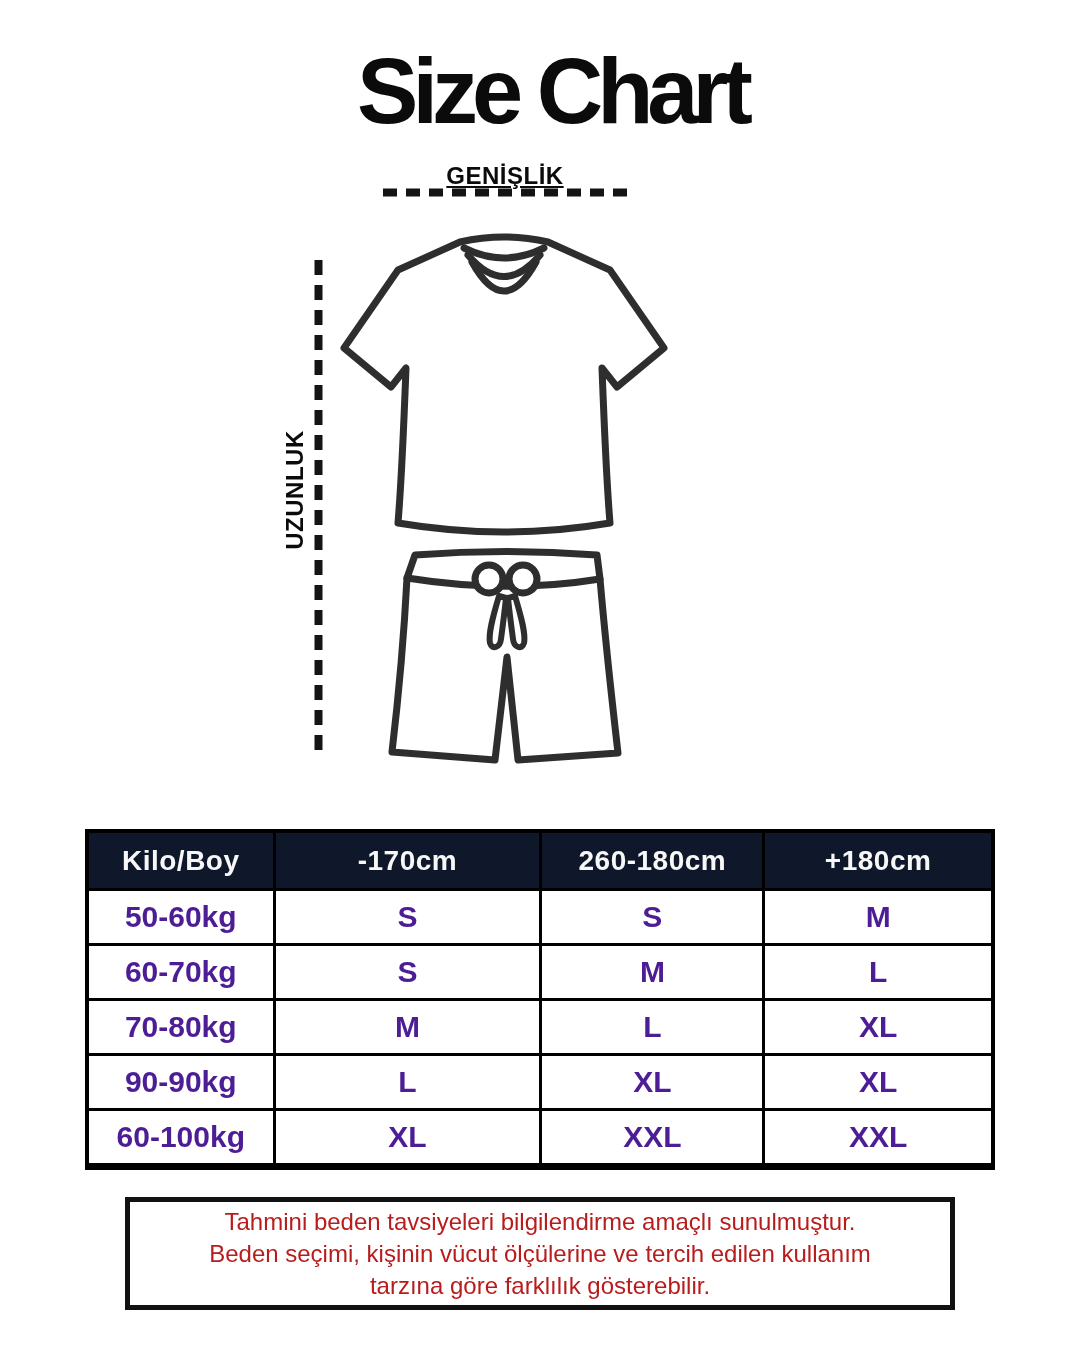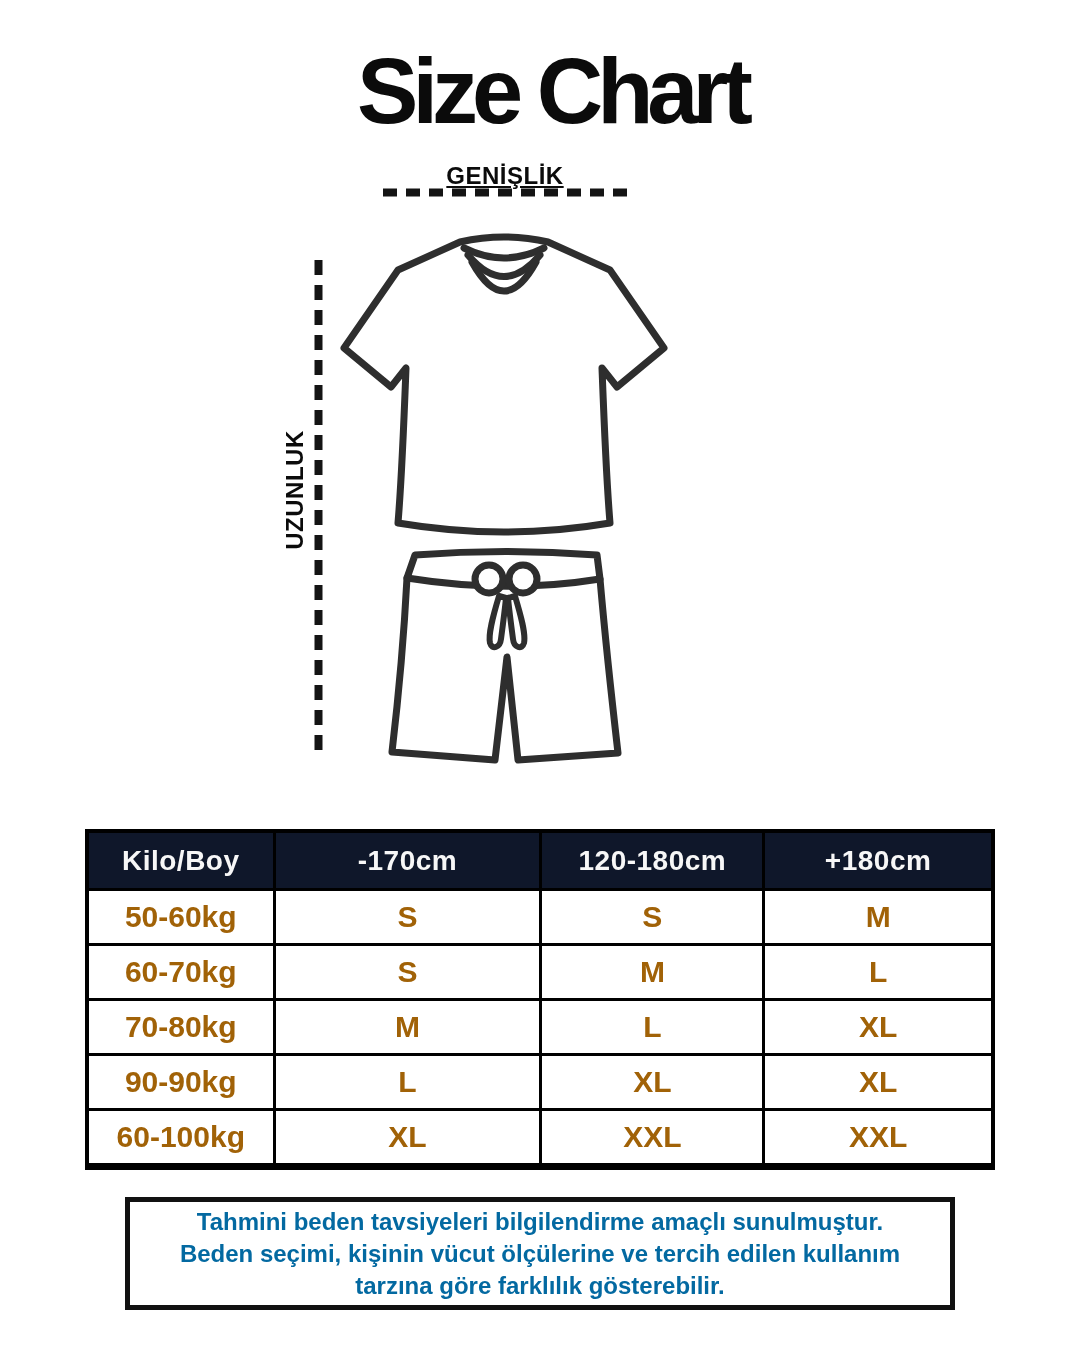--- a/index.html
+++ b/index.html
@@ -40,35 +40,35 @@
     box-sizing:border-box;
     background:#000000;
     border:4px solid #000000;border-bottom-width:7px;
     display:grid;
     grid-template-columns:187fr 269fr 224fr 230fr;
     gap:3px;
   }
   .cell{
     display:flex;align-items:center;justify-content:center;
     background:#ffffff;height:52px;
-    font-size:30px;font-weight:bold;color:#a16207;
+    font-size:30px;font-weight:bold;color:#4c1d95;
     white-space:nowrap;
   }
   .cell.th{
     background:#0f172a;color:#f7f7f7;height:55px;
     font-size:28px;letter-spacing:0.5px;
   }
   
   .note-box{
     position:absolute;left:125px;top:1197px;width:830px;height:113px;
     box-sizing:border-box;border:5px solid #111111;background:#ffffff;
     display:flex;flex-direction:column;align-items:center;justify-content:center;
   }
   .note-line{
-    font-size:24px;font-weight:bold;line-height:32px;color:#0369a1;
+    font-size:24px;font-weight:normal;line-height:32px;color:#b91c1c;
     text-align:center;white-space:nowrap;
   }
   svg .ln{fill:none;stroke:#2e2e2e;stroke-width:7;stroke-linecap:round;stroke-linejoin:round;}
   svg .ln-thin{fill:none;stroke:#2e2e2e;stroke-width:6;stroke-linecap:round;stroke-linejoin:round;}
   svg .fill-w{fill:#ffffff;}
 </style>
 </head>
 <body>
 
 <div class="canvas">
@@ -108,21 +108,21 @@
     <path class="ln" d="M 24,32 Q 124,48 217,33"></path>
     <circle class="ln fill-w" cx="106" cy="33" r="14"></circle>
     <circle class="ln fill-w" cx="140" cy="33" r="14"></circle>
     <path class="ln-thin fill-w" d="M 116,50 C 110,70 105,88 107,97 C 109,104 117,102 118,93 C 120,78 122,62 123,52 Z"></path>
     <path class="ln-thin fill-w" d="M 132,50 C 138,70 143,88 141,97 C 139,104 131,102 130,93 C 128,78 126,62 125,52 Z"></path>
   </svg>
 
   <div class="size-table">
     <div class="cell th">Kilo/Boy</div>
     <div class="cell th">-170cm</div>
-    <div class="cell th">120-180cm</div>
+    <div class="cell th">260-180cm</div>
     <div class="cell th">+180cm</div>
 
     <div class="cell">50-60kg</div>
     <div class="cell">S</div>
     <div class="cell">S</div>
     <div class="cell">M</div>
 
     <div class="cell">60-70kg</div>
     <div class="cell">S</div>
     <div class="cell">M</div>

